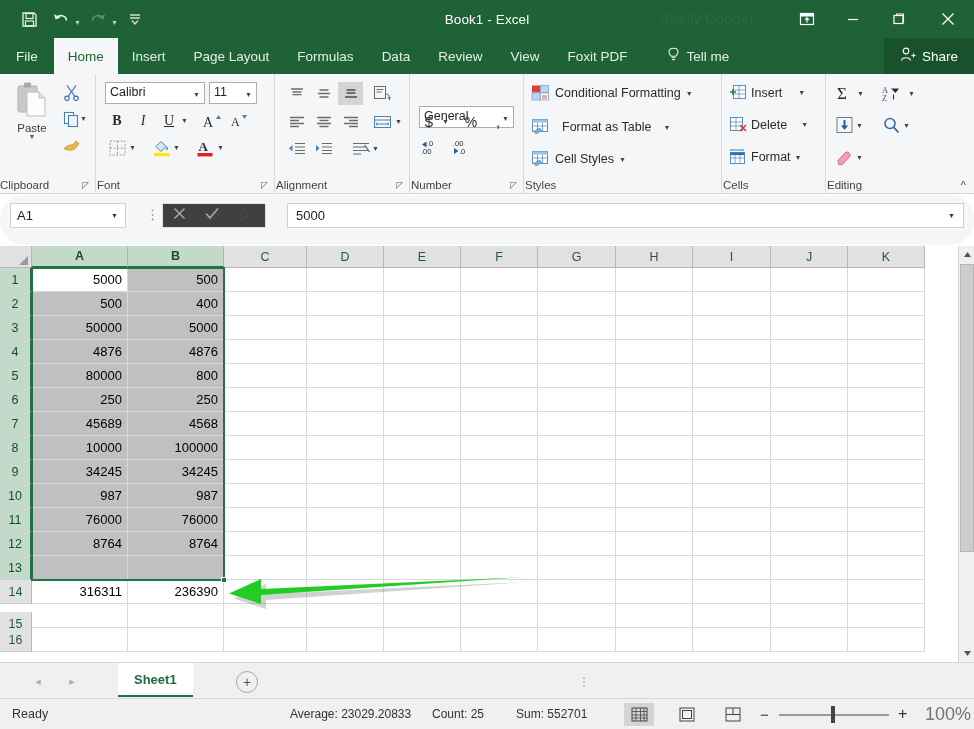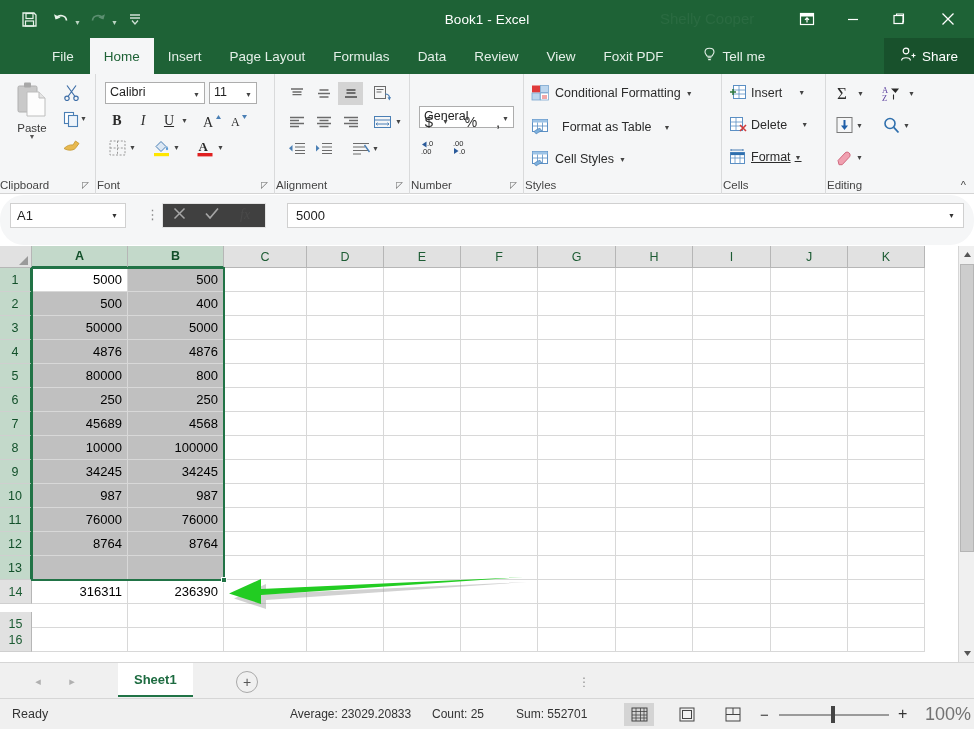--- a/index.html
+++ b/index.html
@@ -40,21 +40,21 @@
   }
   .win-btn {
     width: 46px; height: 38px; display: flex; align-items: center;
     justify-content: center; color: #ffffff;
   }
   .win-btn.wide { width: 52px; }
 
   
   .tabbar {
     position: absolute; left: 0; top: 38px; width: 974px; height: 36px;
-    background: #1e6236; display: flex; align-items: flex-end; padding-left: 36px;
+    background: #1e6236; display: flex; align-items: flex-end;
   }
   .tab {
     height: 36px; padding: 0 14px; display: flex; align-items: center;
     color: #e4efe8; font-size: 13.5px; white-space: nowrap;
   }
   .tab.first { padding: 0 16px; }
   .tab.active { background: #f5f6f7; color: #1e6236; }
   .tellme {
     display: flex; align-items: center; gap: 6px; height: 36px;
     padding: 0 12px; color: #e4efe8; font-size: 13.5px; margin-left: 14px;
@@ -631,21 +631,21 @@
     </div>
     <div class="crow" style="top:42px;">
       <svg width="18" height="17" viewBox="0 0 18 17">
           <rect x="1.5" y="1.5" width="12" height="13" fill="#fff" stroke="#5b8fc4" stroke-width="1"></rect>
           <path d="M1.5 6h12M1.5 10h12M7 1.5v13" stroke="#5b8fc4" stroke-width=".8"></path>
           <path d="M11 9 L17 15 M17 9 L11 15" stroke="#d13b3b" stroke-width="1.6"></path>
         </svg>
       <span>Delete</span>
       <span class="car" style="margin-left:10px;">▼</span>
     </div>
-    <div class="crow" style="top:74px;text-decoration:underline;">
+    <div class="crow" style="top:74px;">
       <svg width="18" height="18" viewBox="0 0 18 18">
           <path d="M2 2h12M2 1v2M14 1v2" stroke="#4a7fb5" stroke-width="1"></path>
           <rect x="1.5" y="4.5" width="14" height="11" fill="#fff" stroke="#5b8fc4" stroke-width="1"></rect>
           <rect x="1.5" y="4.5" width="14" height="2.6" fill="#2f6fad"></rect>
           <path d="M1.5 10h14M6 7.1v8.4M11 7.1v8.4" stroke="#5b8fc4" stroke-width=".8"></path>
         </svg>
       <span>Format</span>
       <span class="car">▼</span>
     </div>
     <div class="glabel">Cells</div>

